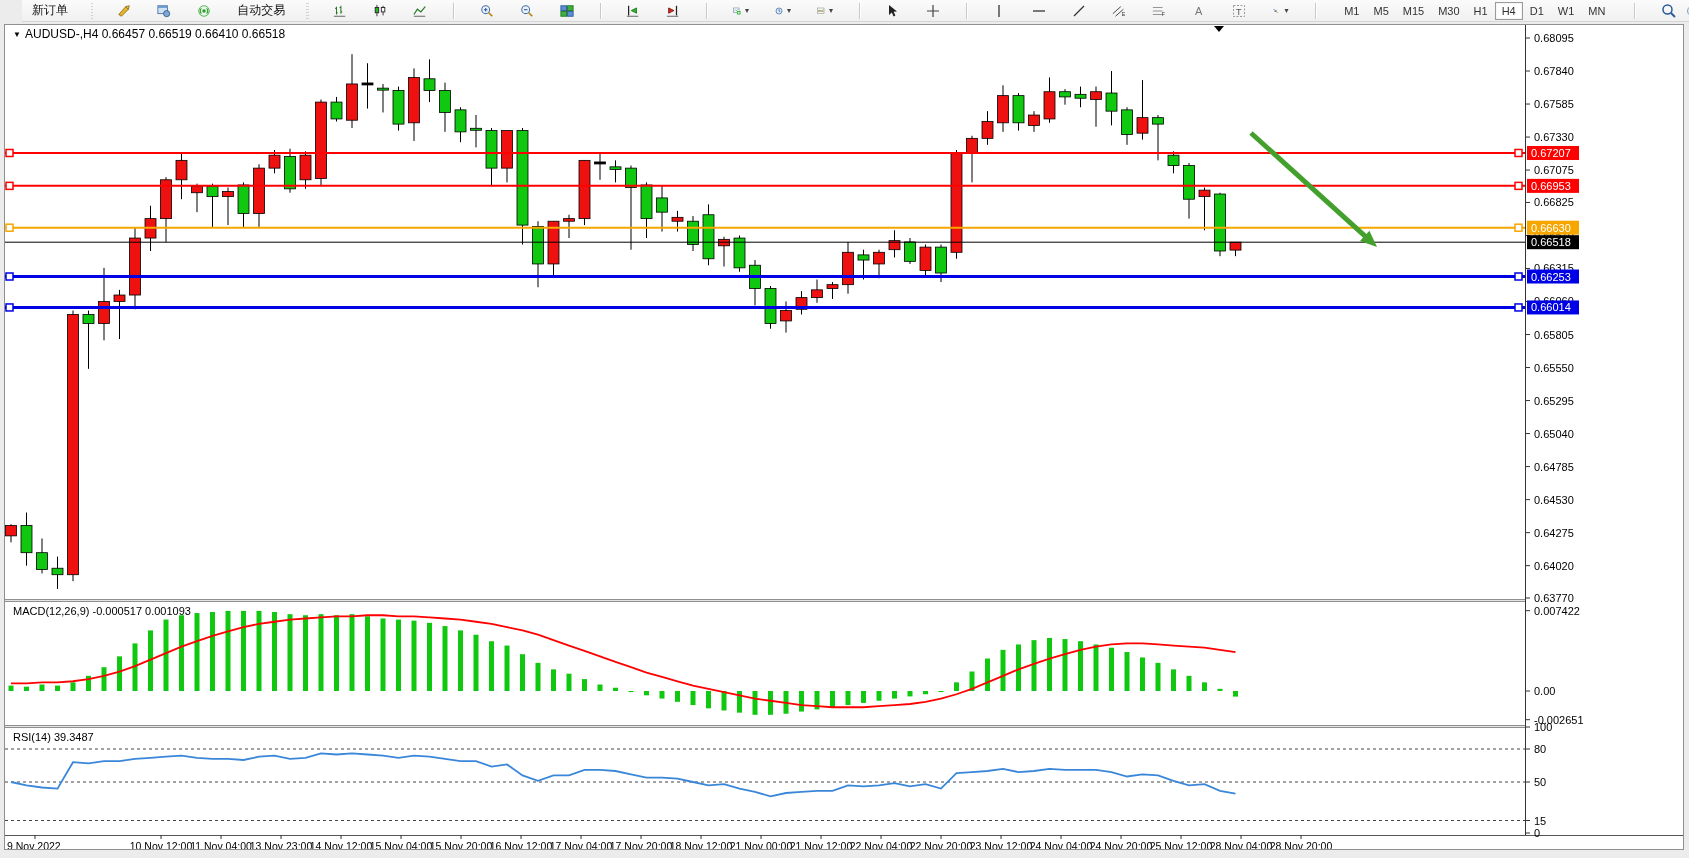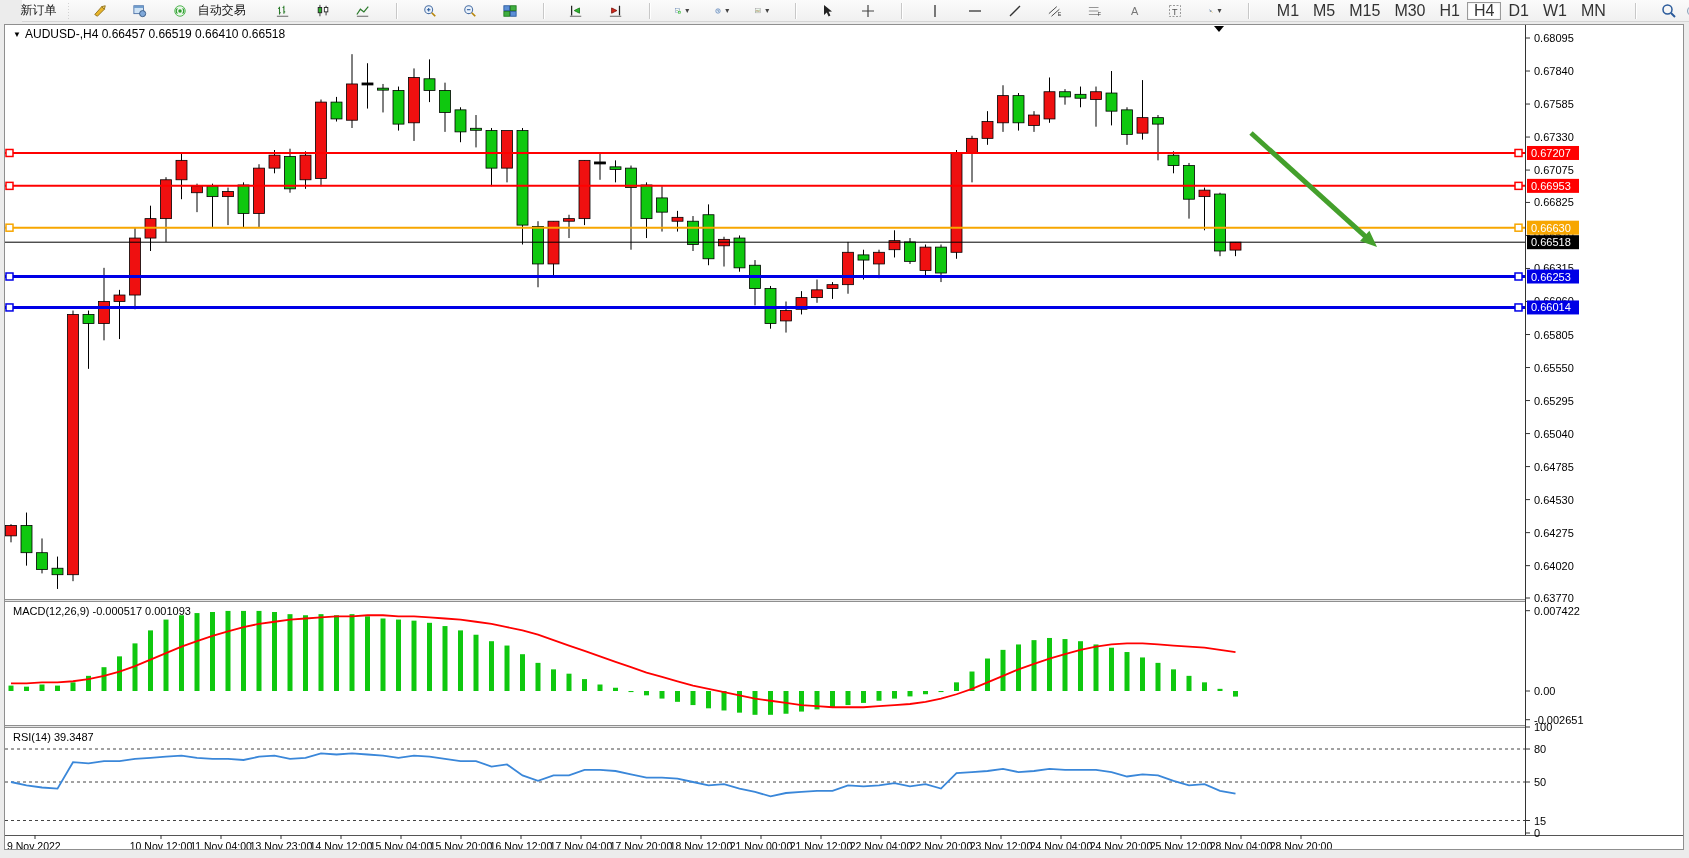--- a/index.html
+++ b/index.html
@@ -8,21 +8,21 @@
   .toolbar { position:absolute; left:0; top:0; width:1689px; height:22px;
              background:linear-gradient(#fbfbfb,#f0f0f0); border-bottom:1px solid #d5d5d5;
              display:flex; align-items:center; padding:0 4px; gap:18px;margin-left:22px; }
   .tb-btn { height:20px; min-width:22px; display:flex; align-items:center; justify-content:center;
             gap:3px; padding:0 3px; border:1px solid transparent; border-radius:2px; cursor:default; }
   .tb-label { font-size:12px; color:#111; white-space:nowrap; }
   .tb-sep { width:1px; height:16px; background:#c8c8c8; margin:0 4px; box-shadow:1px 0 0 #fff; }
   .tb-grip { width:4px; height:16px; margin:0 2px;
              background:repeating-linear-gradient(#bbb 0 1px, transparent 1px 3px); opacity:.6; }
   .caret { font-size:8px; color:#444; margin-left:1px; }
-  .tf-btn { font-size:16px; color:#333; padding:2px 6px; height:18px; display:flex; align-items:center;
+  .tf-btn { font-size:11px; color:#333; padding:2px 6px; height:18px; display:flex; align-items:center;
             border:1px solid transparent; }
   .tf-btn.active { background:#fff; border:1px solid #9a9a9a; box-shadow:inset 0 0 2px #ddd; }
   .tb-right { margin-left:auto; display:flex; align-items:center; }
   .badge { position:absolute; top:0px; right:0px; min-width:12px; height:12px; background:#e03123;
            color:#fff; font-size:9px; font-weight:bold; border-radius:7px; display:flex;
            align-items:center; justify-content:center; padding:0 2px; border:1px solid #fff; }
   .chat-wrap { position:relative; width:26px; height:20px; display:flex; align-items:center; justify-content:center; }
   .chart-window { position:absolute; left:4px; top:24px; width:1680px; height:826px;
                   background:#fff; border:1px solid #8f8f8f; }
   svg text { font-family:"Liberation Sans", sans-serif; }

